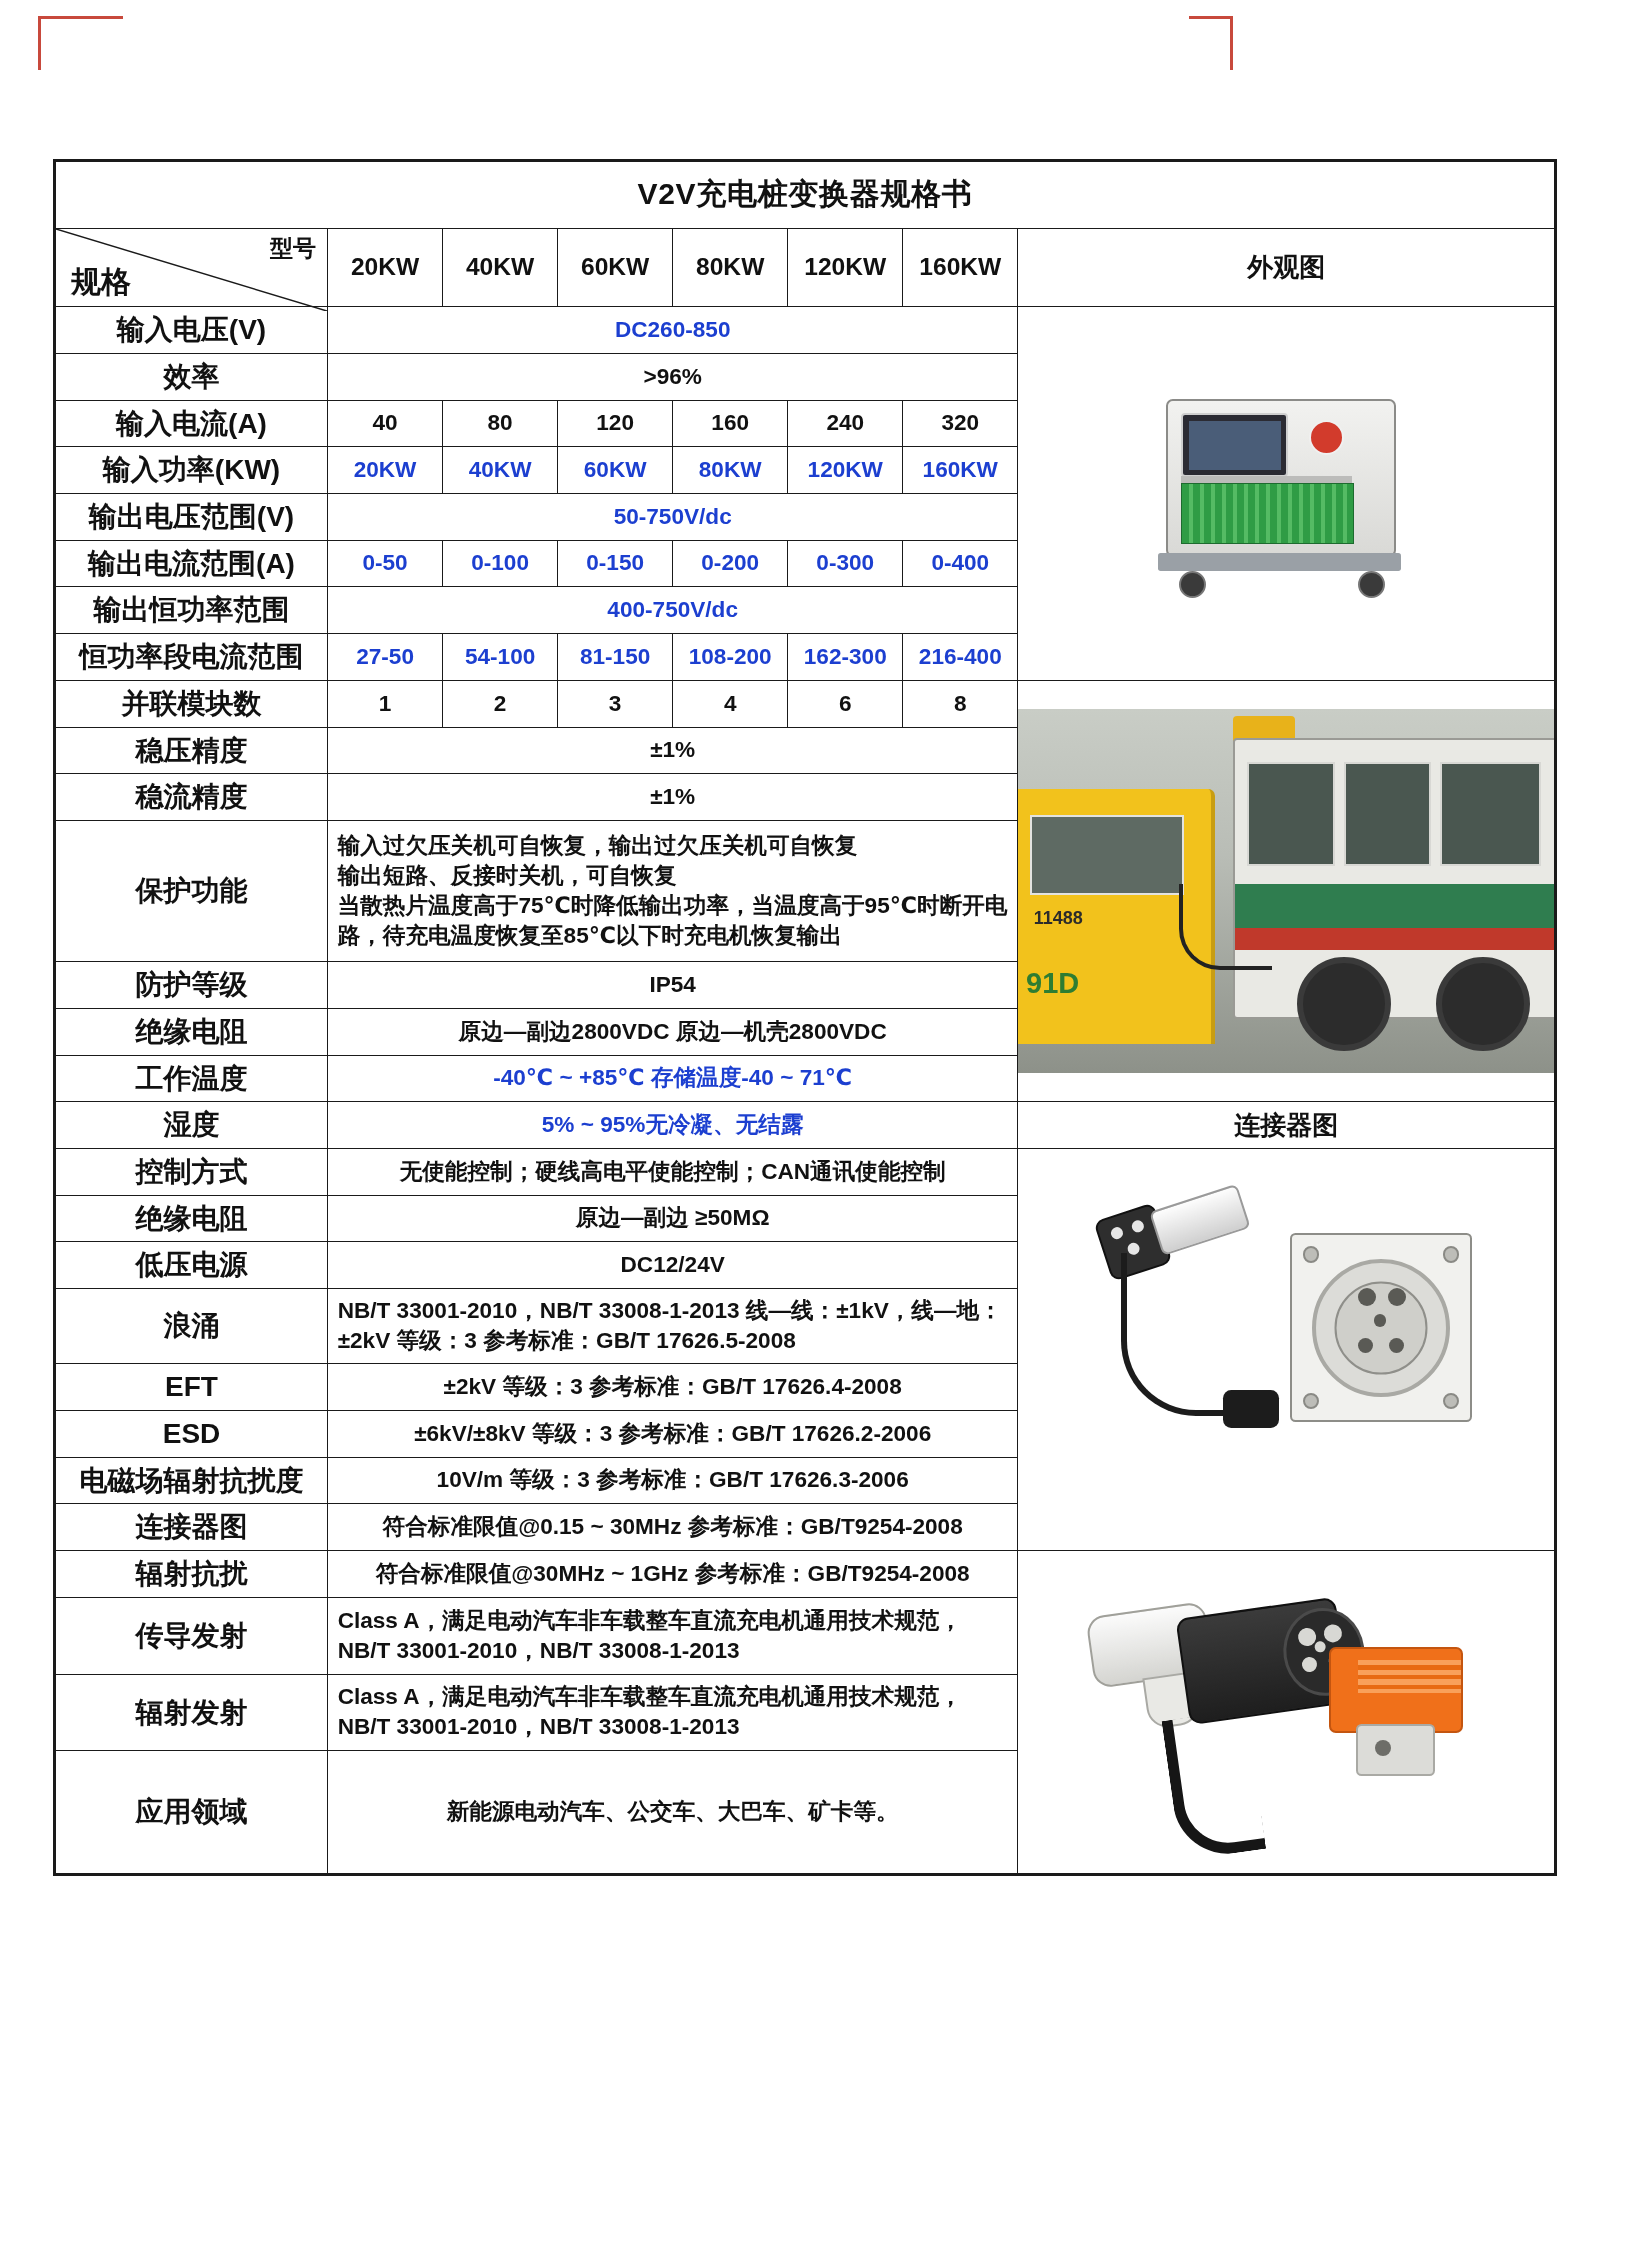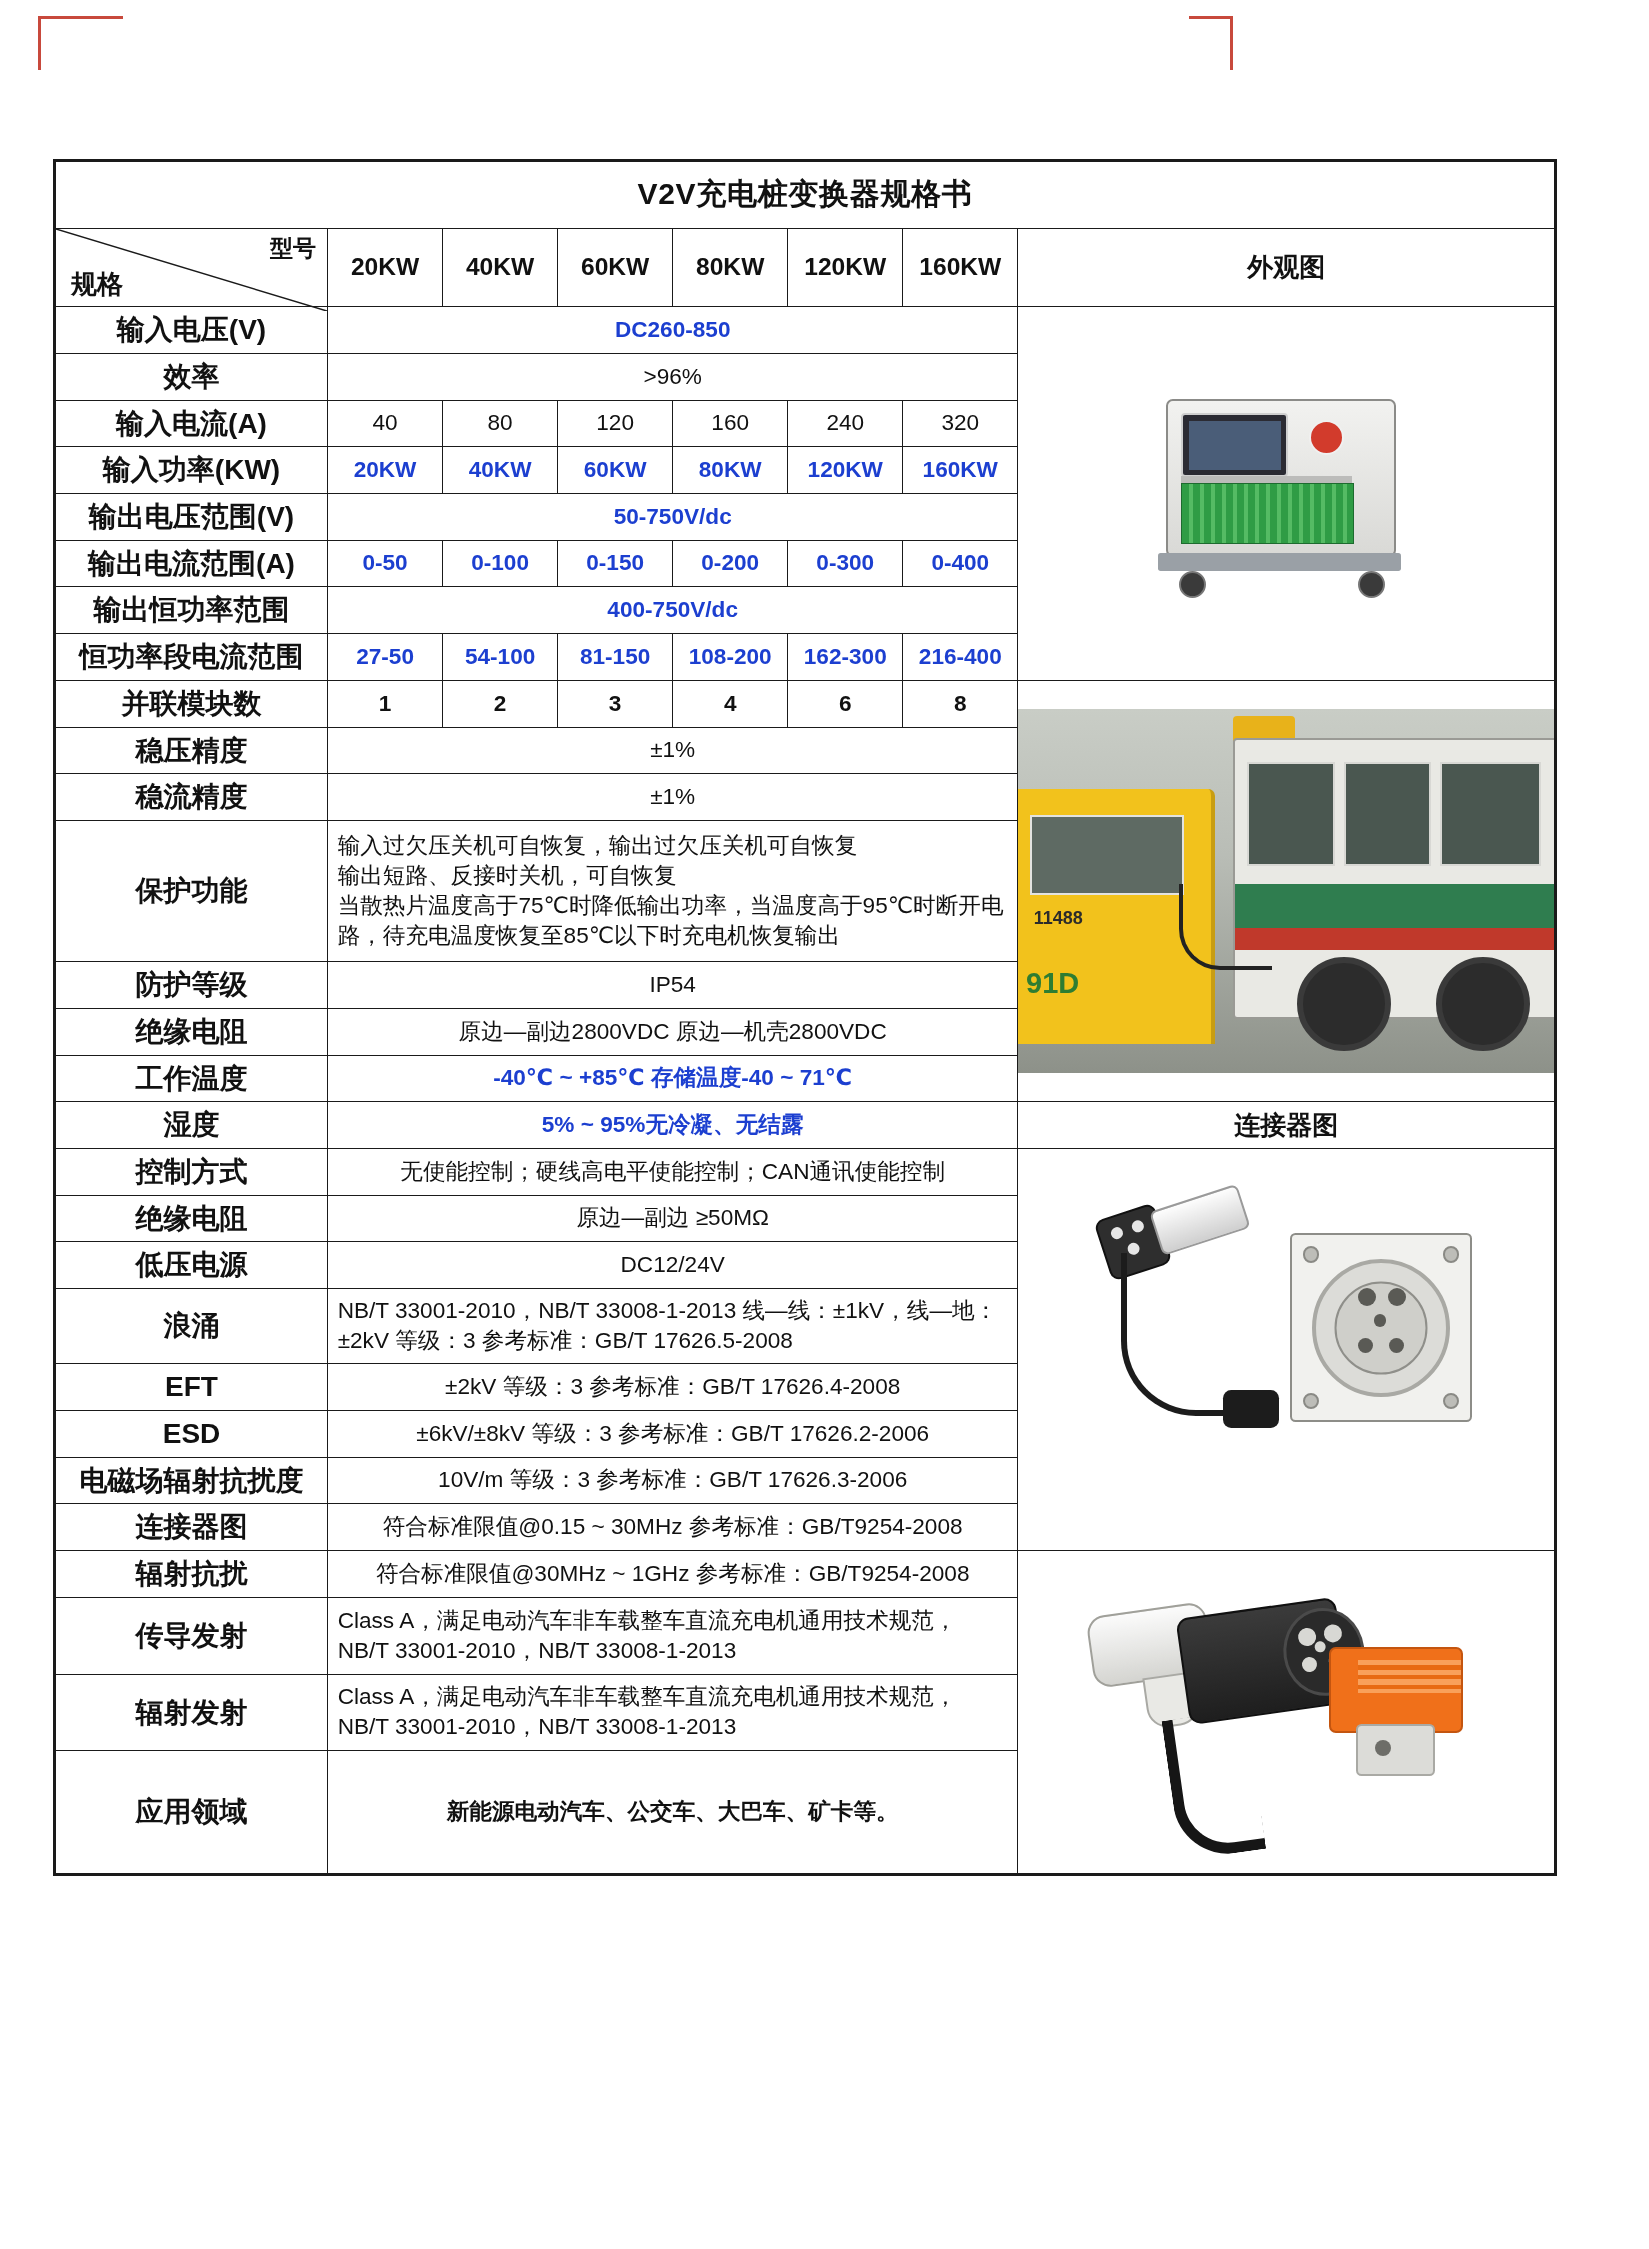--- a/index.html
+++ b/index.html
@@ -24,26 +24,26 @@
     background:#fff;
   }
   table{border-collapse:collapse;width:100%;table-layout:fixed;}
   td,th{border:1.4px solid #1a1a1a;padding:4.1px 5.5px;vertical-align:middle;text-align:center;font-size:22.6px;line-height:1.34;}
   .title-cell{
     font-size:30px;font-weight:bold;letter-spacing:0.7px;padding:12.3px 0 13.7px;
   }
   .rowlabel{font-size:28px;font-weight:bold;}
   .blue{color:#1c3fd0;font-weight:bold;}
   .bold{font-weight:bold;}
-  .plain{font-weight:normal;}
+  .plain{font-weight:bold;}
   .left{text-align:left;}
   .hdr-model{position:relative;height:77px;padding:0;}
   .hdr-model .diag{position:absolute;inset:0;}
   .hdr-model .t1{position:absolute;right:11px;top:4.1px;font-size:23px;font-weight:bold;margin-left:44px;}
-  .hdr-model .t2{position:absolute;left:15px;bottom:4.1px;font-size:26px;font-weight:bold;text-align:right;}
+  .hdr-model .t2{position:absolute;left:15px;bottom:4.1px;font-size:30px;font-weight:bold;text-align:right;}
   .colhdr{font-size:24.6px;font-weight:bold;}
   .img-head{font-size:26px;font-weight:bold;}
   .imgcell{padding:0;vertical-align:middle;}
   .imgbox{width:100%;height:100%;display:flex;align-items:center;justify-content:center;}
 
   
   .charger{width:294px;height:226px;position:relative;}
   .charger .body{position:absolute;left:27px;top:19px;width:226px;height:154px;background:linear-gradient(180deg,#f2f2f0,#d9d9d6);border:2.1px solid #8b8b88;border-radius:6.8px;}
   .charger .screenpad{position:absolute;left:42px;top:33px;width:103px;height:60px;background:#2b2b33;border:2.7px solid #cfcfcf;border-radius:4.1px;}
   .charger .screen{position:absolute;left:5.5px;top:5.5px;right:5.5px;bottom:5.5px;background:#4a5d78;}

